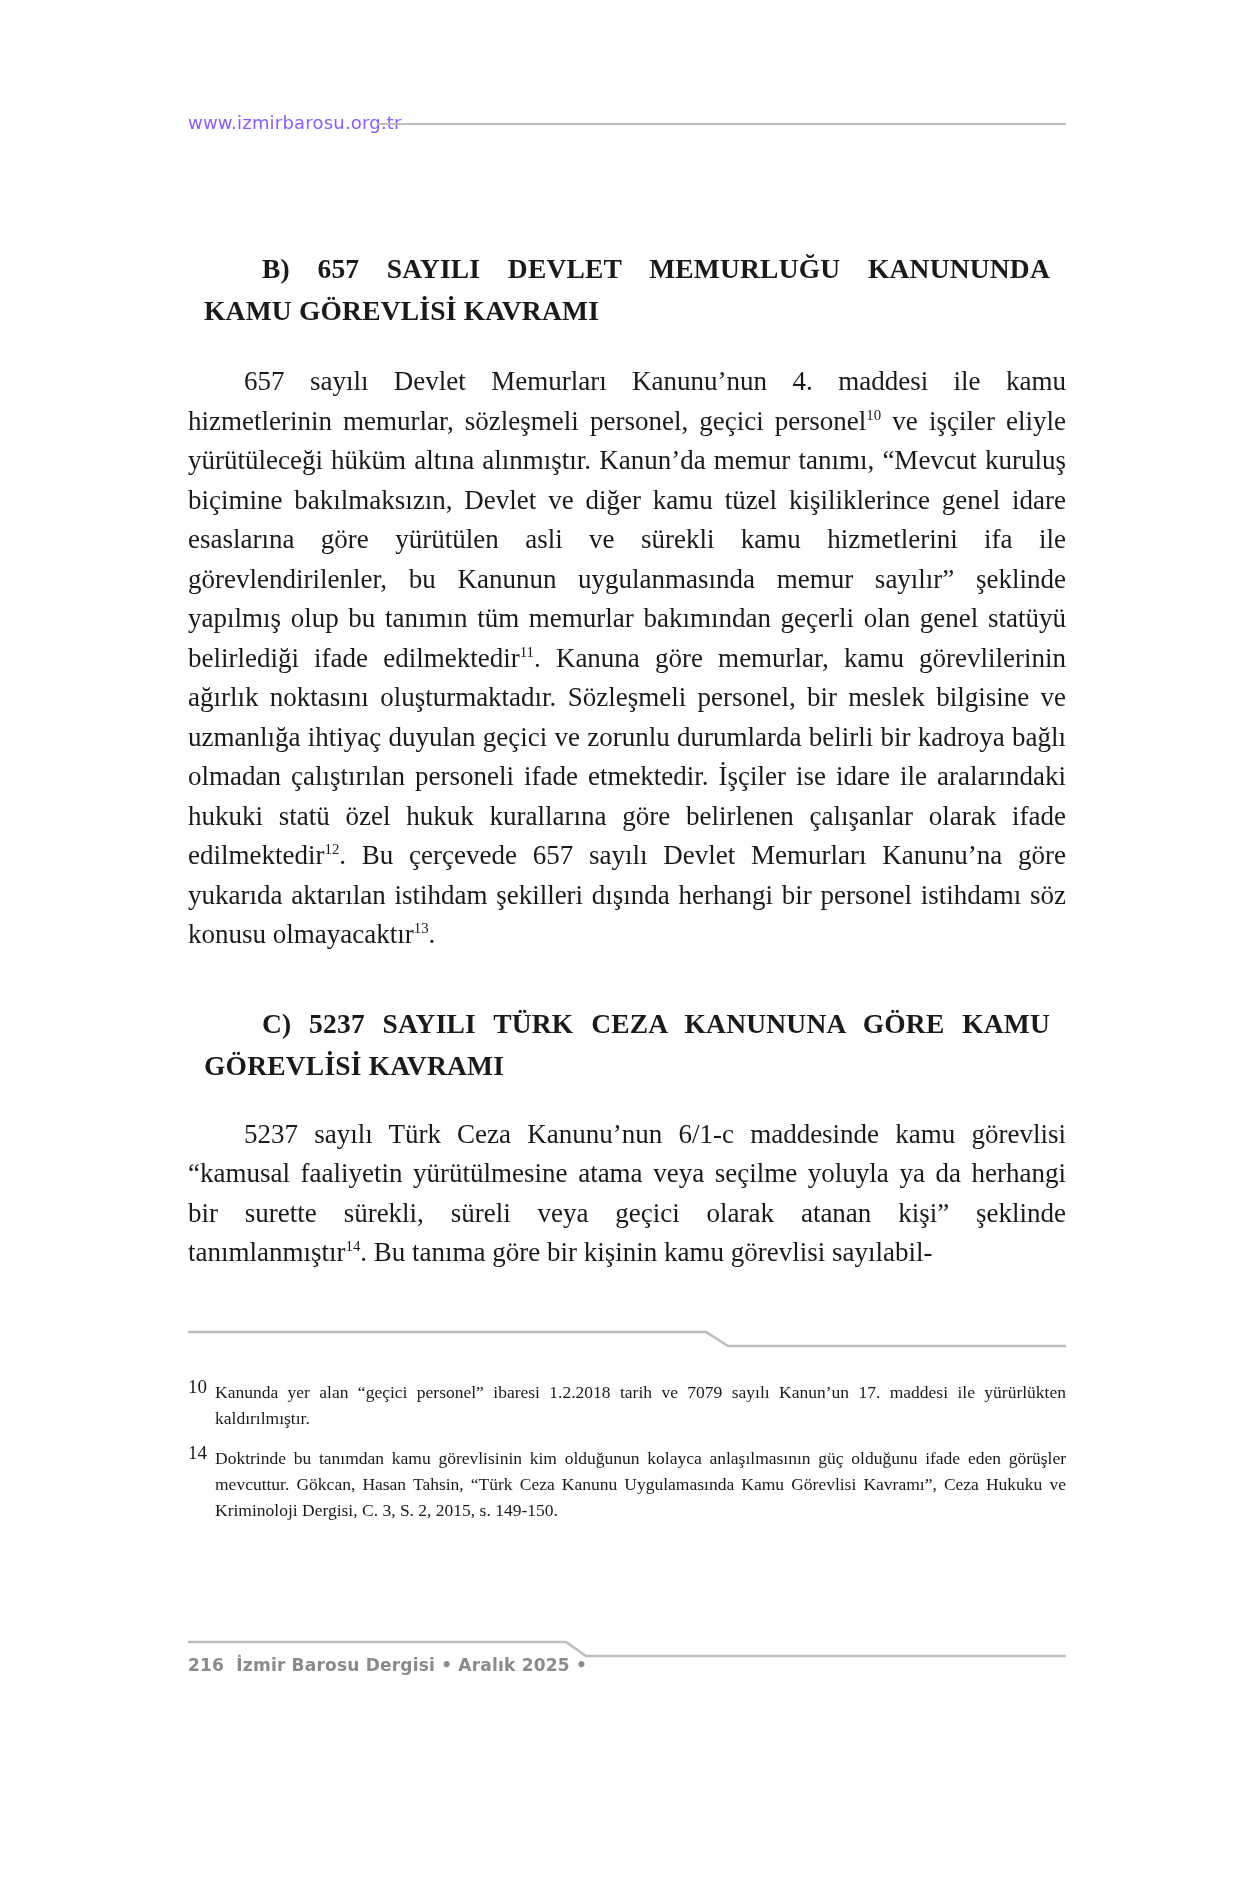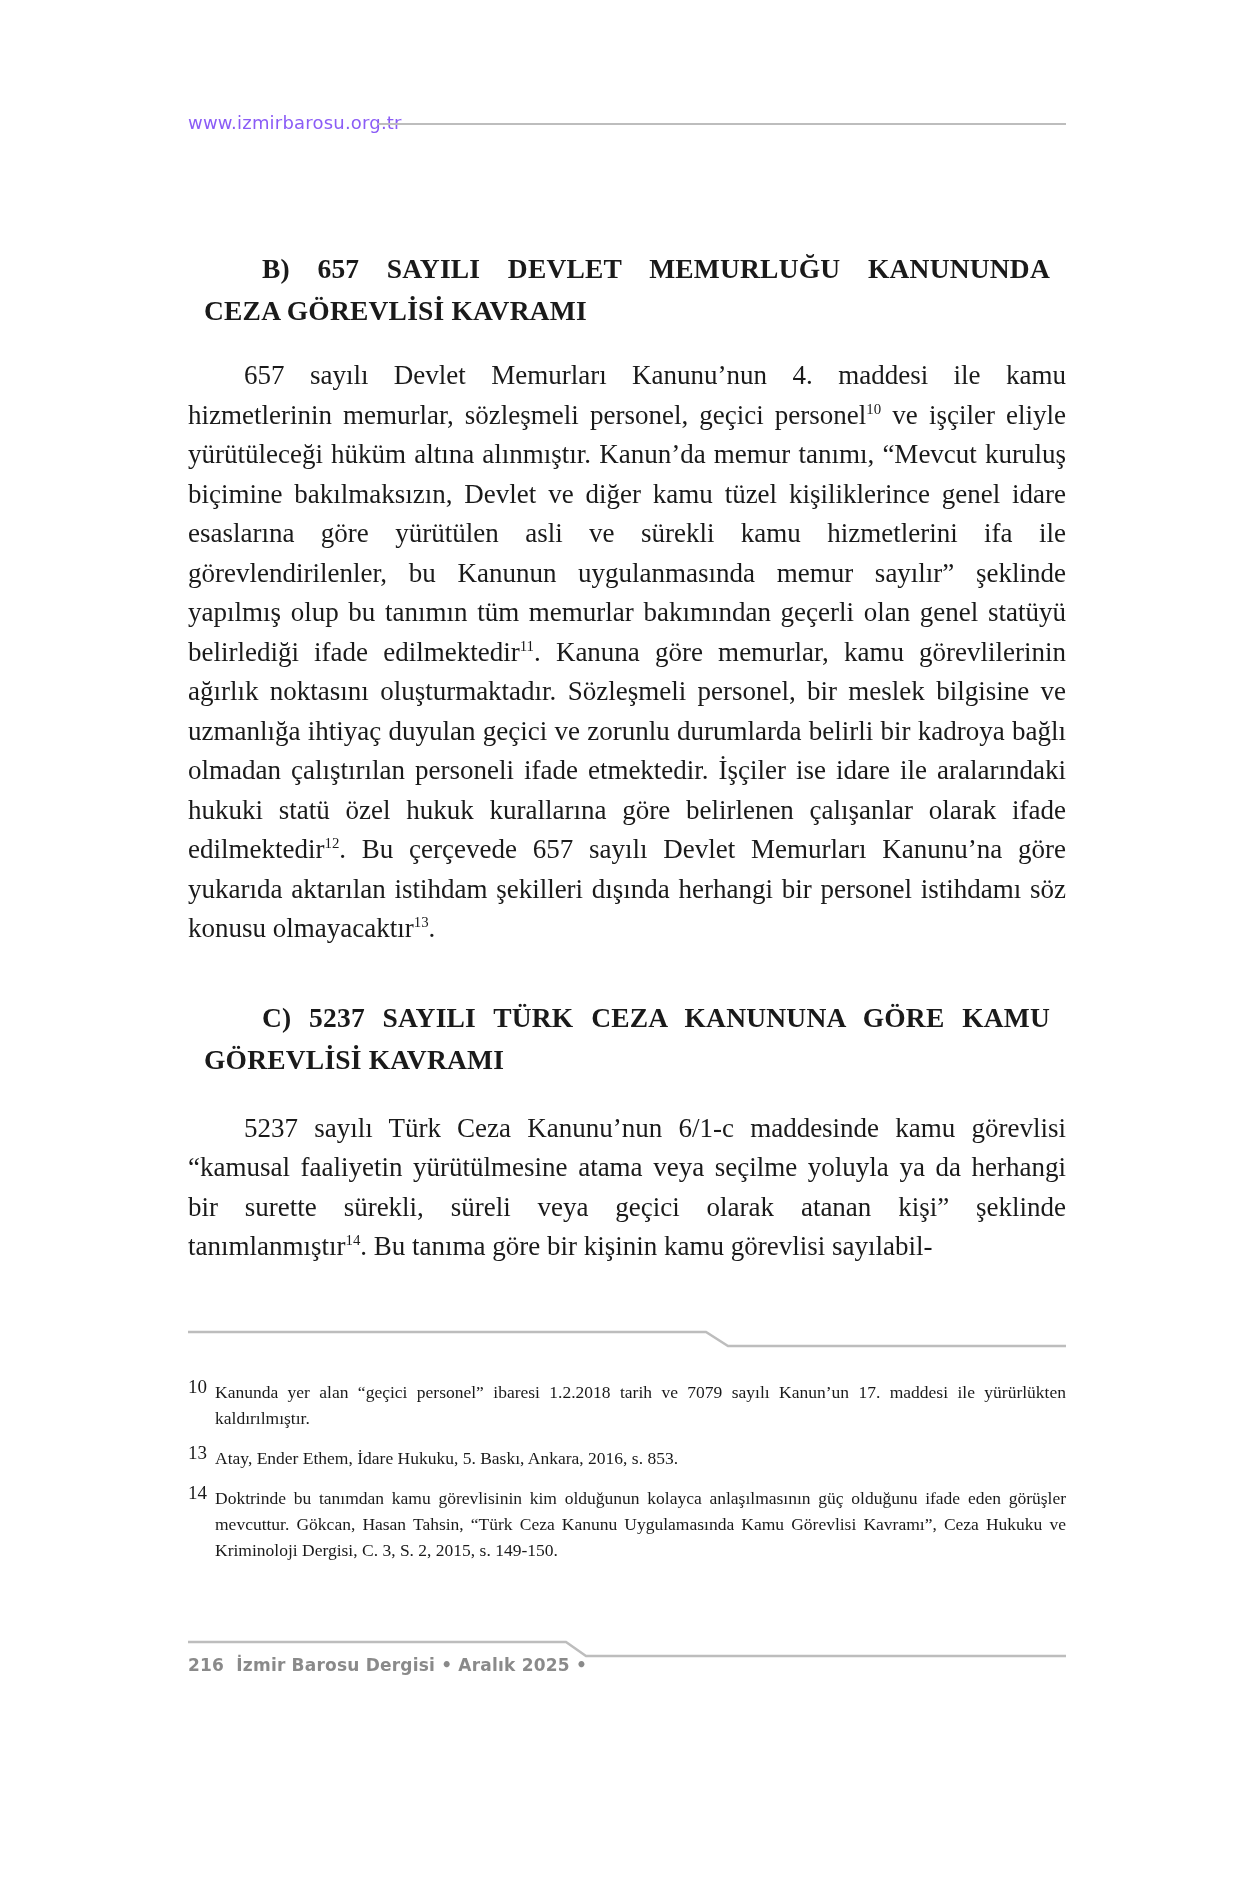--- a/index.html
+++ b/index.html
@@ -11,21 +11,21 @@
 
   .content { position: absolute; left: 188px; top: 238px; width: 878px; font-family: "Liberation Serif", "DejaVu Serif", serif; }
 
   .heading { font-family: "Liberation Serif", serif; font-weight: bold; font-size: 27.5px; line-height: 42px; text-align: justify; text-align-last: left; text-indent: 58px; letter-spacing: 0.2px; margin: 16px; color: #1a1a1a; }
   .heading .line1 { display: block; text-align-last: justify; }
 
   .para { font-size: 27px; line-height: 39.5px; text-align: justify; text-indent: 56px; margin: 0; color: #1a1a1a; }
   .para sup, .fn sup { font-size: 0.55em; line-height: 0; vertical-align: super; }
 
   #sec-b-heading { margin-top: 10px; }
-  #sec-b-para { margin-top: 24px; }
+  #sec-b-para { margin-top: 30px; }
   #sec-c-heading { margin-top: 48px; }
   #sec-c-para { margin-top: 28px; }
 
   .fn-rule { position: absolute; left: 188px; top: 1330px; width: 878px; height: 20px; }
   .fn-rule svg, .footer-rule svg { display: block; }
 
   .footnotes { position: absolute; left: 188px; top: 1358px; width: 878px; font-family: "Liberation Serif", serif; color: #1a1a1a; margin-top: 21px; }
   .fn { font-size: 17.5px; line-height: 26px; text-align: justify; padding-left: 27px; text-indent: -27px; margin: 0 0 14px 0; }
   .fn-num { font-size: 19px; display: inline-block; width: 27px; text-indent: 0; position: relative; top: -5px; }
 
@@ -36,42 +36,41 @@
 <body>
 
 <div class="header">
   <span class="header-url">www.izmirbarosu.org.tr</span>
   <div class="header-rule"></div>
 </div>
 
 <div class="content">
   <h2 class="heading" id="sec-b-heading">
     <span class="line1">B) 657 SAYILI DEVLET MEMURLUĞU KANUNUNDA</span>
-    <span>CEZA GÖREVLİSİ KAVRAMI</span>
+    <span>KAMU GÖREVLİSİ KAVRAMI</span>
   </h2>
 
   <p class="para" id="sec-b-para"><span>657 sayılı Devlet Memurları Kanunu’nun 4. maddesi ile kamu hizmetlerinin memurlar, sözleşmeli personel, geçici personel</span><sup>10</sup><span> ve işçiler eliyle yürütüleceği hüküm altına alınmıştır. Kanun’da memur tanımı, “Mevcut kuruluş biçimine bakılmaksızın, Devlet ve diğer kamu tüzel kişiliklerince genel idare esaslarına göre yürütülen asli ve sürekli kamu hizmetlerini ifa ile görevlendirilenler, bu Kanunun uygulanmasında memur sayılır” şeklinde yapılmış olup bu tanımın tüm memurlar bakımından geçerli olan genel statüyü belirlediği ifade edilmektedir</span><sup>11</sup><span>.  Kanuna göre memurlar, kamu görevlilerinin ağırlık noktasını oluşturmaktadır. Sözleşmeli personel, bir meslek bilgisine ve uzmanlığa ihtiyaç duyulan geçici ve zorunlu durumlarda belirli bir kadroya bağlı olmadan çalıştırılan personeli ifade etmektedir. İşçiler ise idare ile aralarındaki hukuki statü özel hukuk kurallarına göre belirlenen çalışanlar olarak ifade edilmektedir</span><sup>12</sup><span>. Bu çerçevede 657 sayılı Devlet Memurları Kanunu’na göre yukarıda aktarılan istihdam şekilleri dışında herhangi bir personel istihdamı söz konusu olmayacaktır</span><sup>13</sup><span>.</span></p>
 
   <h2 class="heading" id="sec-c-heading">
     <span class="line1">C) 5237 SAYILI TÜRK CEZA KANUNUNA GÖRE KAMU</span>
     <span>GÖREVLİSİ KAVRAMI</span>
   </h2>
 
   <p class="para" id="sec-c-para"><span>5237 sayılı Türk Ceza Kanunu’nun 6/1-c maddesinde kamu görevlisi “kamusal faaliyetin yürütülmesine atama veya seçilme yoluyla ya da herhangi bir surette sürekli, süreli veya geçici olarak atanan kişi” şeklinde tanımlanmıştır</span><sup>14</sup><span>. Bu tanıma göre bir kişinin kamu görevlisi sayılabil-</span></p>
 </div>
 
 <div class="fn-rule">
   <svg width="878" height="20" viewBox="0 0 878 20">
     <polyline points="0,2 518,2 540,16 878,16" fill="none" stroke="#bdbdbd" stroke-width="2.5"></polyline>
   </svg>
 </div>
 
 <div class="footnotes">
   <p class="fn"><span class="fn-num">10</span><span>Kanunda yer alan “geçici personel” ibaresi 1.2.2018 tarih ve 7079 sayılı Kanun’un 17. maddesi ile yürürlükten kaldırılmıştır.</span></p>
-  <p class="fn"><span class="fn-num">13</span><span>Atay, Ender Ethem, İdare Hukuku, 5. Baskı, Ankara, 2016, s. 853.</span></p>
   <p class="fn"><span class="fn-num">14</span><span>Doktrinde bu tanımdan kamu görevlisinin kim olduğunun kolayca anlaşılmasının güç olduğunu ifade eden görüşler mevcuttur. Gökcan, Hasan Tahsin, “Türk Ceza Kanunu Uygulamasında Kamu Görevlisi Kavramı”, Ceza Hukuku ve Kriminoloji Dergisi, C. 3, S. 2, 2015, s. 149-150.</span></p>
 </div>
 
 <div class="footer-rule">
   <svg width="878" height="20" viewBox="0 0 878 20">
     <polyline points="0,2 378,2 398,16 878,16" fill="none" stroke="#bdbdbd" stroke-width="2.5"></polyline>
   </svg>
 </div>
 
 <div class="footer-text">

